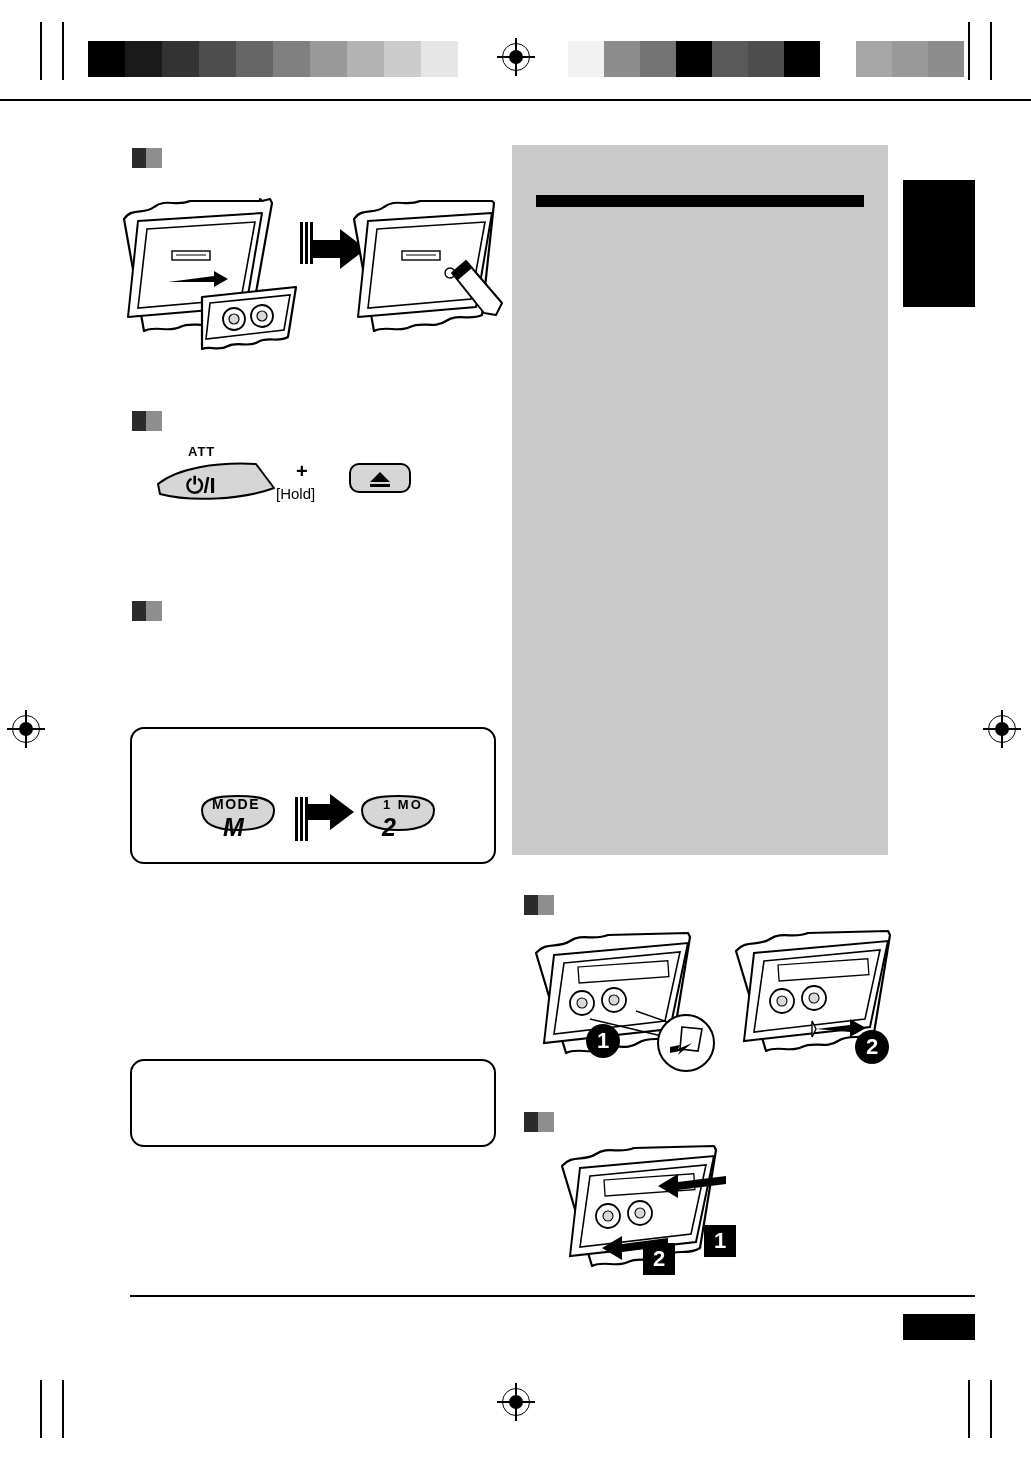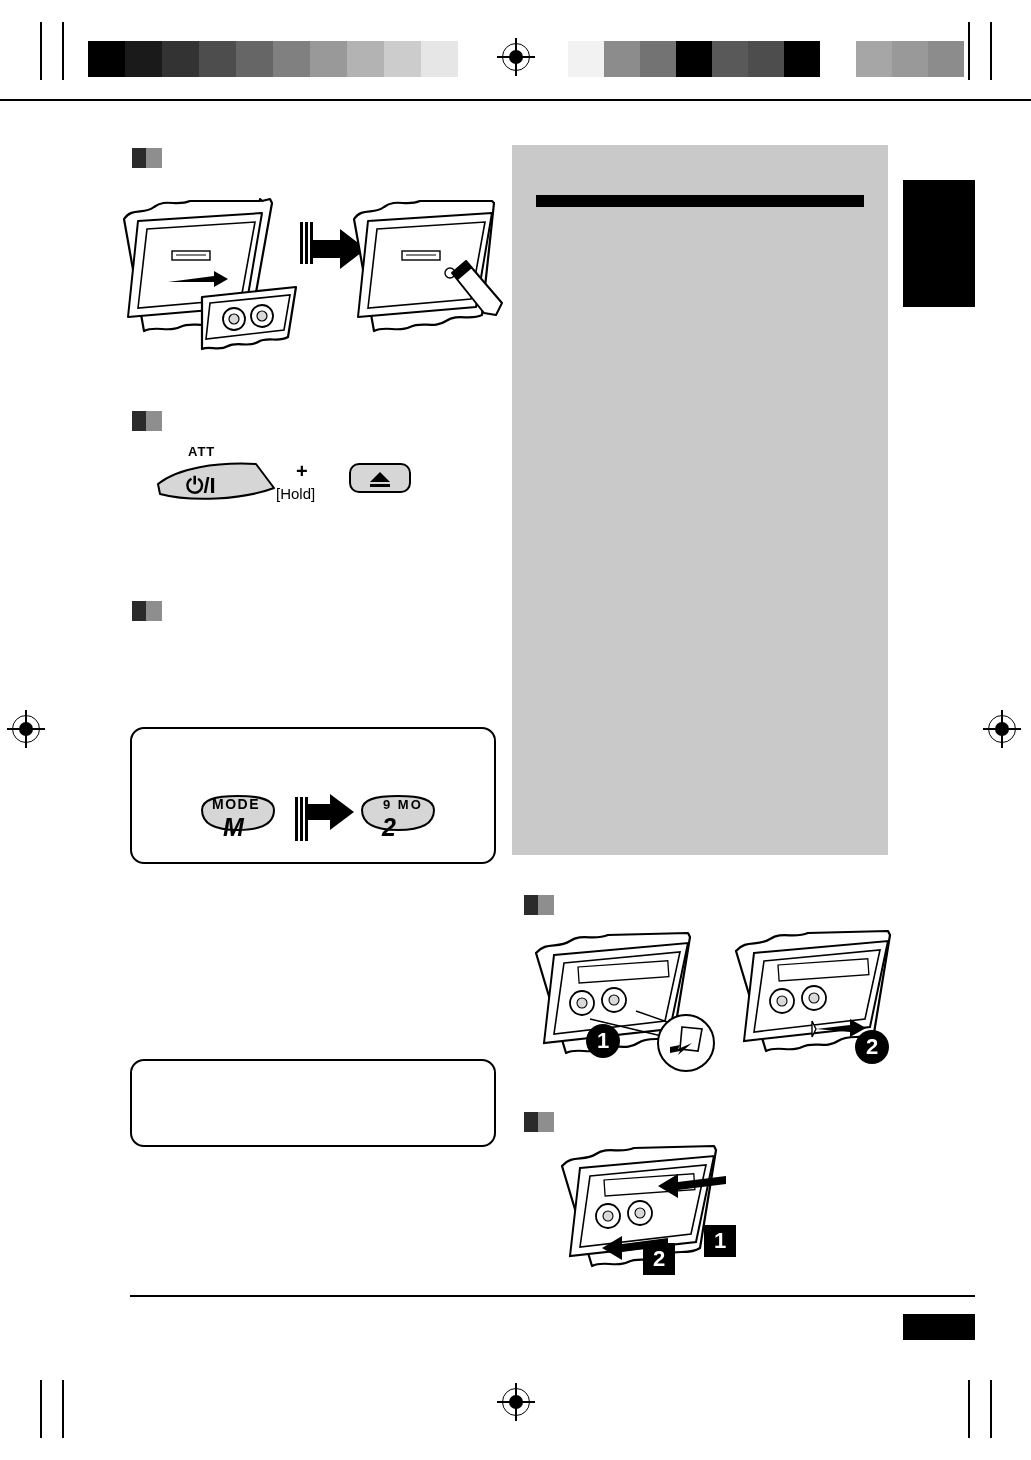--- a/index.html
+++ b/index.html
@@ -418,21 +418,21 @@
     <path d="M166 20 C166 10 178 6 202 6 C226 6 238 10 238 20 C238 34 226 40 202 40 C178 40 166 34 166 20 Z" fill="#d6d6d6" stroke="#000" stroke-width="2"></path>
   </svg>
 </div>
 <div class="stripes" style="left:295px;top:797px;height:44px;">
   <i style="height:44px;"></i>
     <i style="height:44px;"></i>
     <i style="height:44px;"></i>
 </div>
 <div class="lbl lbl-mode" style="left:212px;top:796px;text-align:right;">MODE</div>
 <div class="lbl lbl-m" style="left:223px;top:813px;">M</div>
-<div class="lbl lbl-8mo" style="left:383px;top:797px;">9  MO</div>
+<div class="lbl lbl-8mo" style="left:383px;top:797px;">1  MO</div>
 <div class="lbl lbl-2" style="left:382px;top:813px;">2</div>
 
 <div class="stripes" style="left:300px;top:222px;">
   <i style="height:42px;"></i>
     <i style="height:42px;"></i>
     <i style="height:42px;"></i>
 </div>
 
 <div class="box" id="note-box"></div>
 

